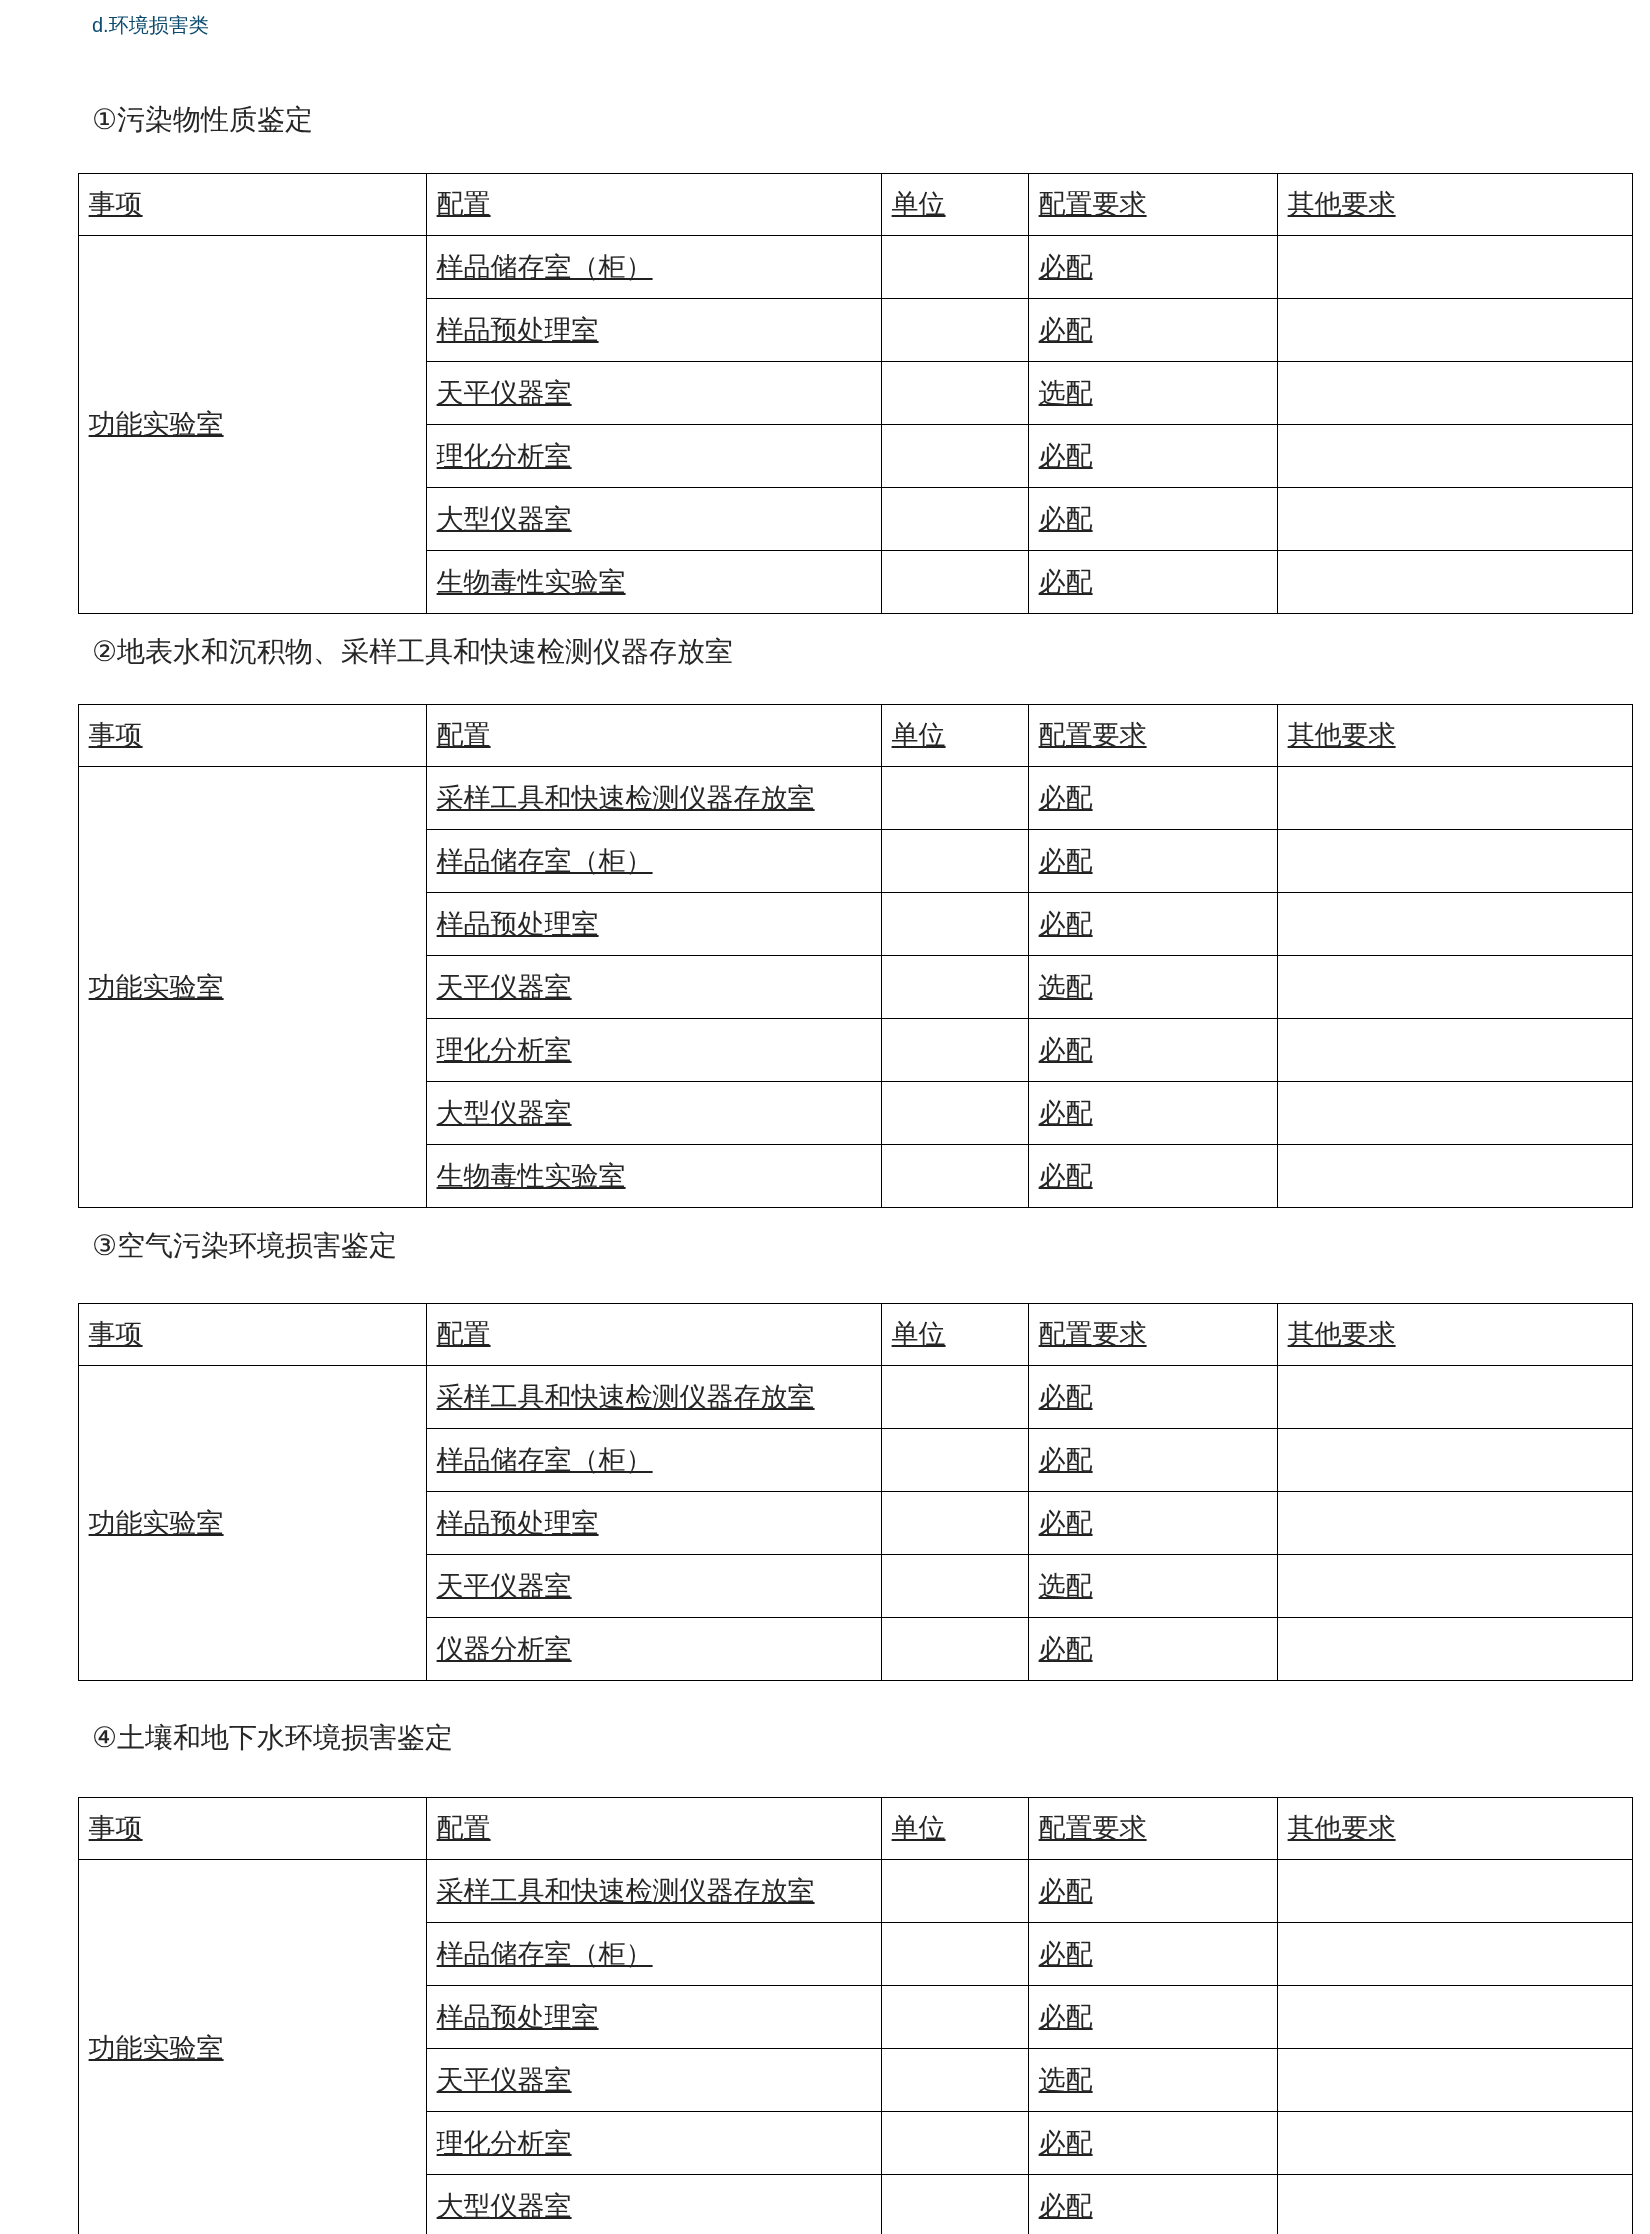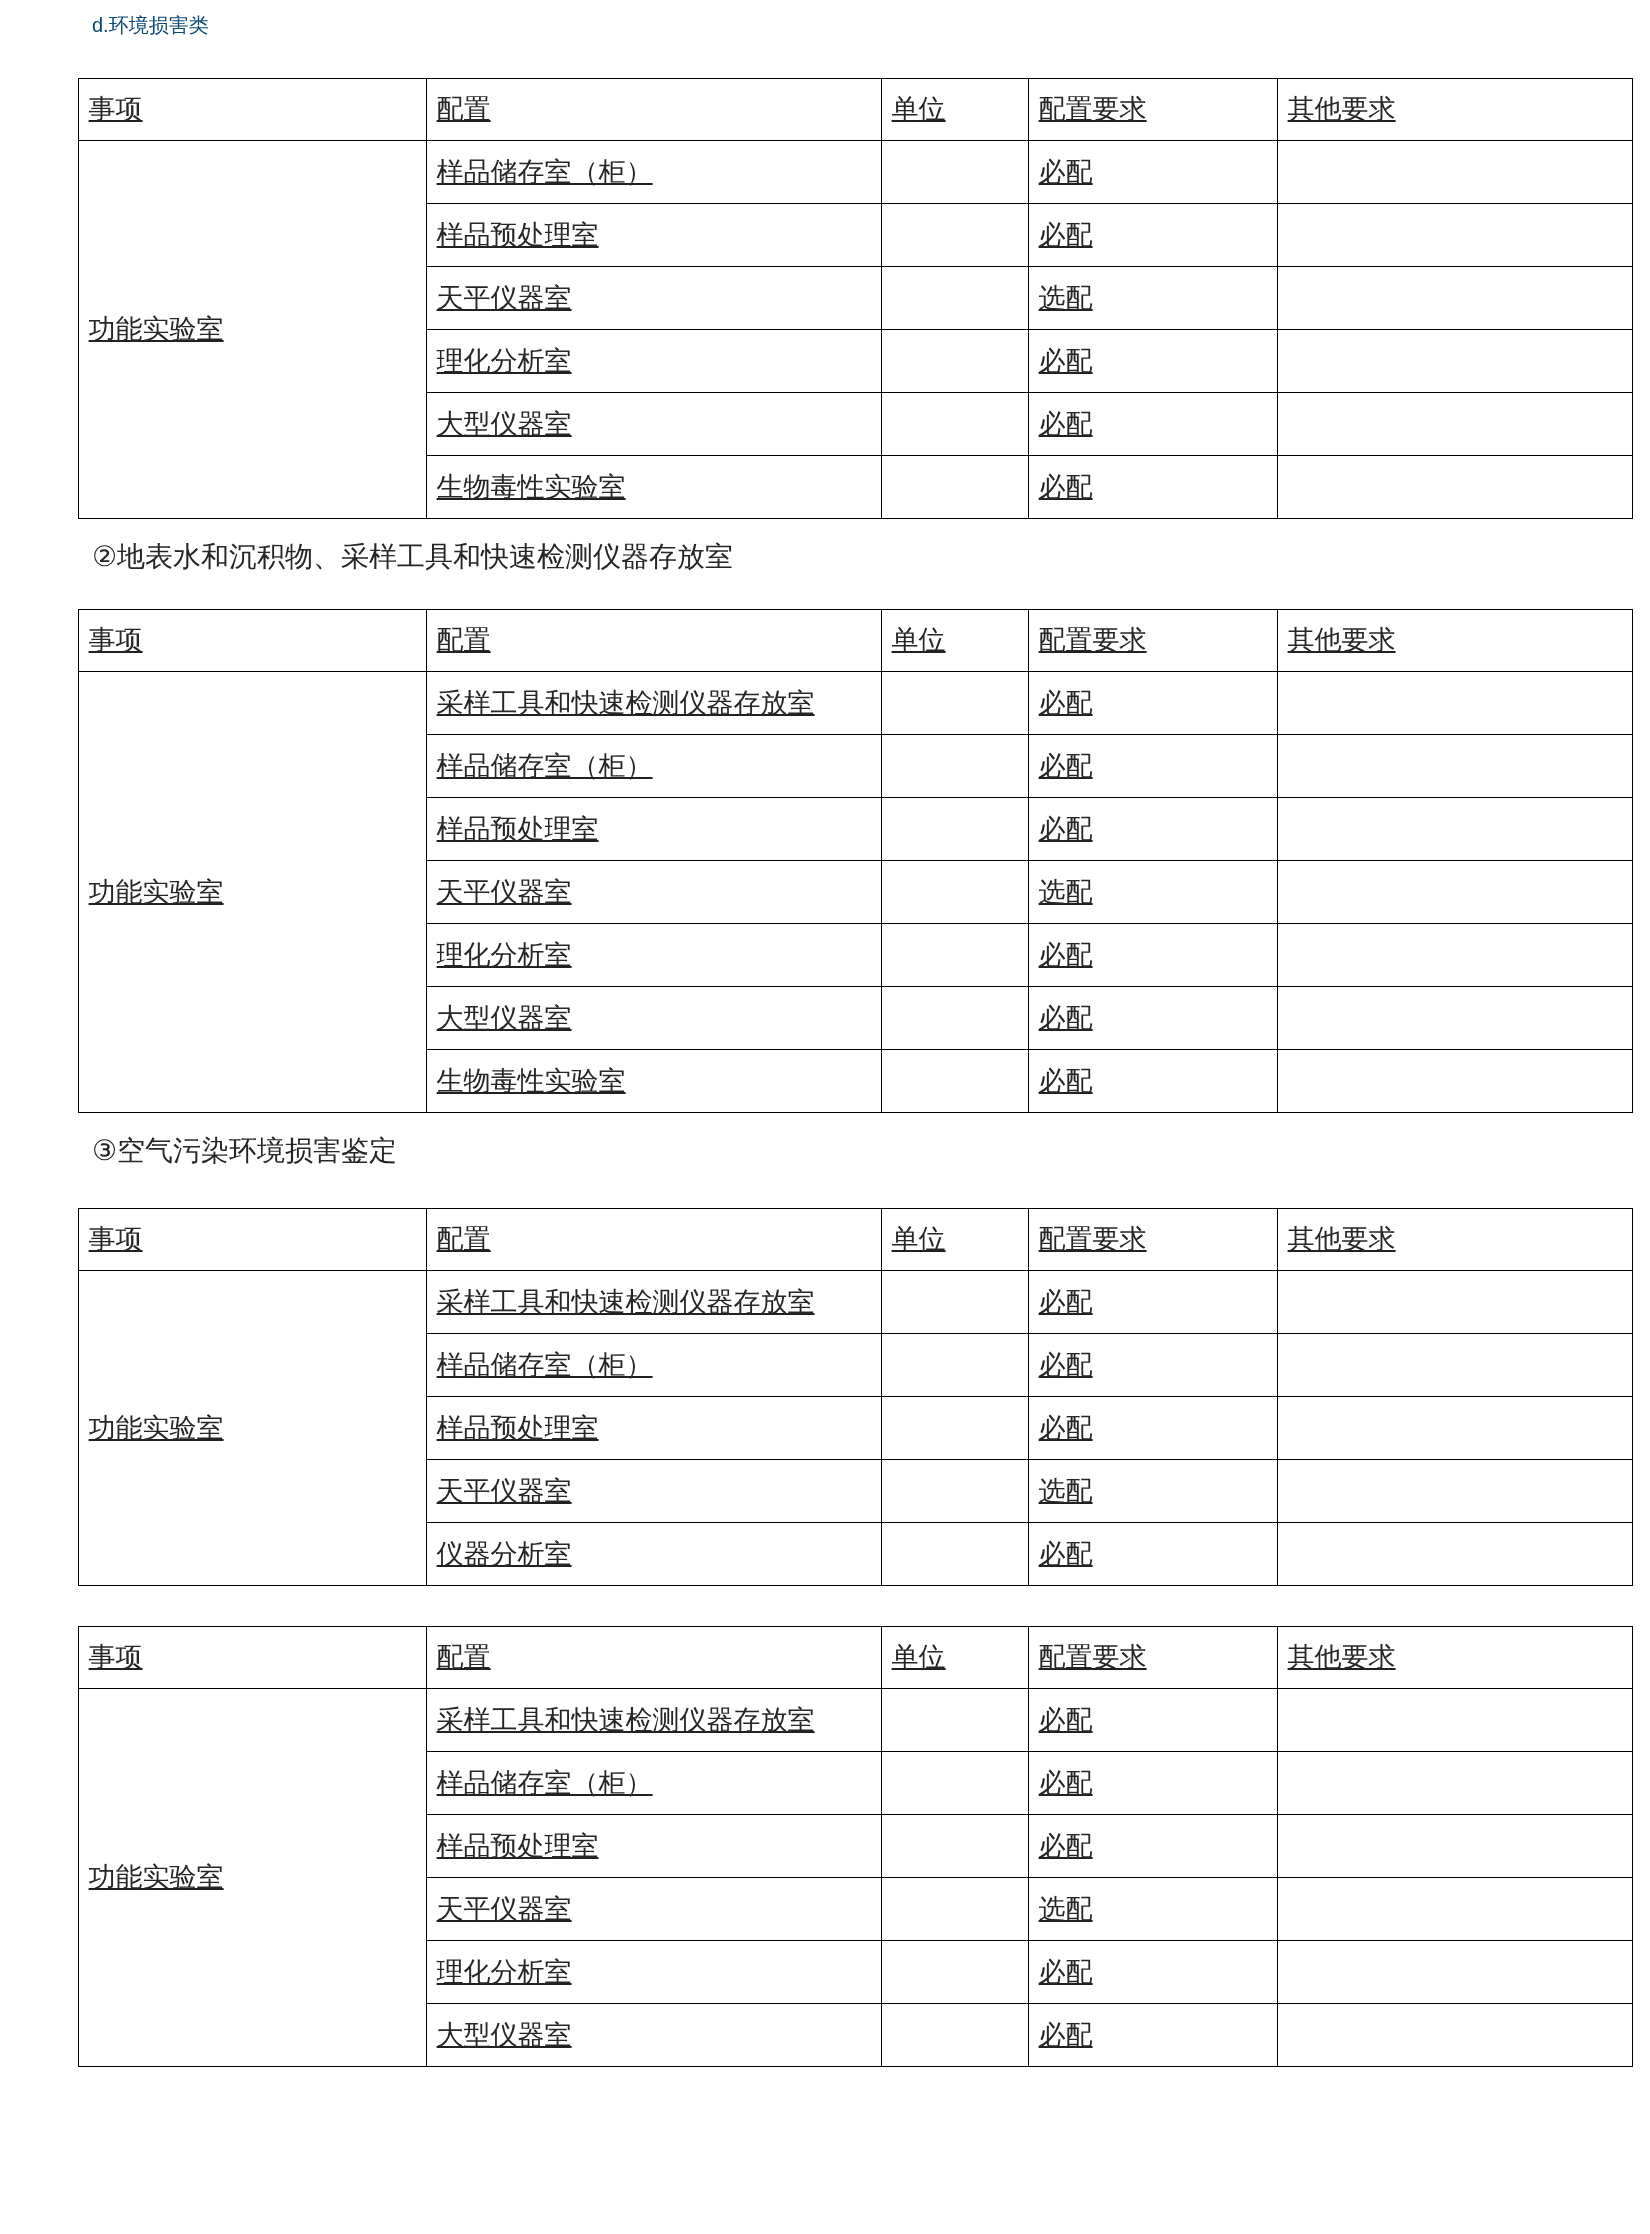--- a/index.html
+++ b/index.html
@@ -56,20 +56,21 @@
   table.cfg tr.hdr td { height: 62px; }
   table.cfg td.item-cell { vertical-align: middle; }
 </style>
 </head>
 <body>
 
 <div class="doc">
 
   <div class="doc-title">d.环境损害类</div>
 
+  <div class="sec-heading h1">①污染物性质鉴定</div>
   <table class="cfg t1">
     <colgroup>
         <col style="width:348px">
         <col style="width:455px">
         <col style="width:147px">
         <col style="width:249px">
         <col style="width:355px">
       </colgroup>
     <tbody>
         <tr class="hdr">
@@ -226,20 +227,21 @@
     </tr>
     <tr>
       <td>仪器分析室</td>
       <td></td>
       <td>必配</td>
       <td></td>
     </tr>
   </tbody>
     </table>
 
+  <div class="sec-heading h4">④土壤和地下水环境损害鉴定</div>
   <table class="cfg t4">
     <colgroup>
         <col style="width:348px">
         <col style="width:455px">
         <col style="width:147px">
         <col style="width:249px">
         <col style="width:355px">
       </colgroup>
     <tbody>
         <tr class="hdr">

